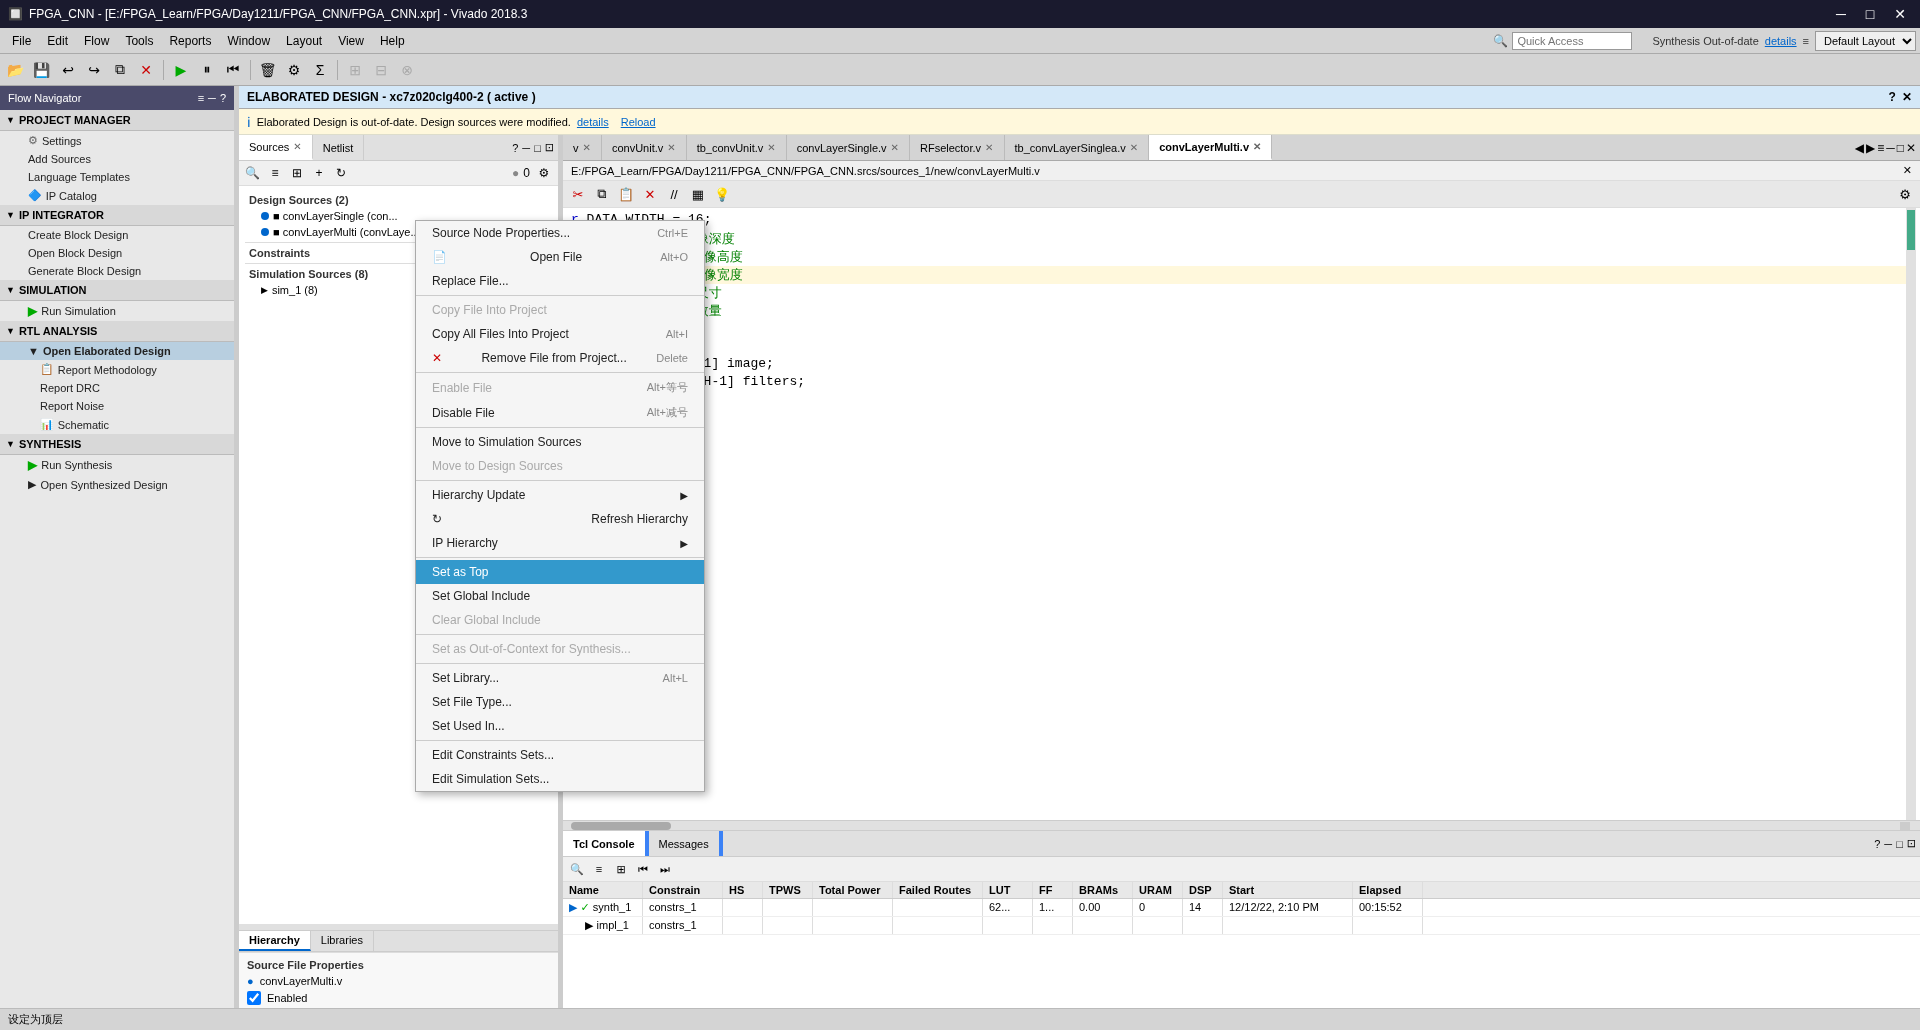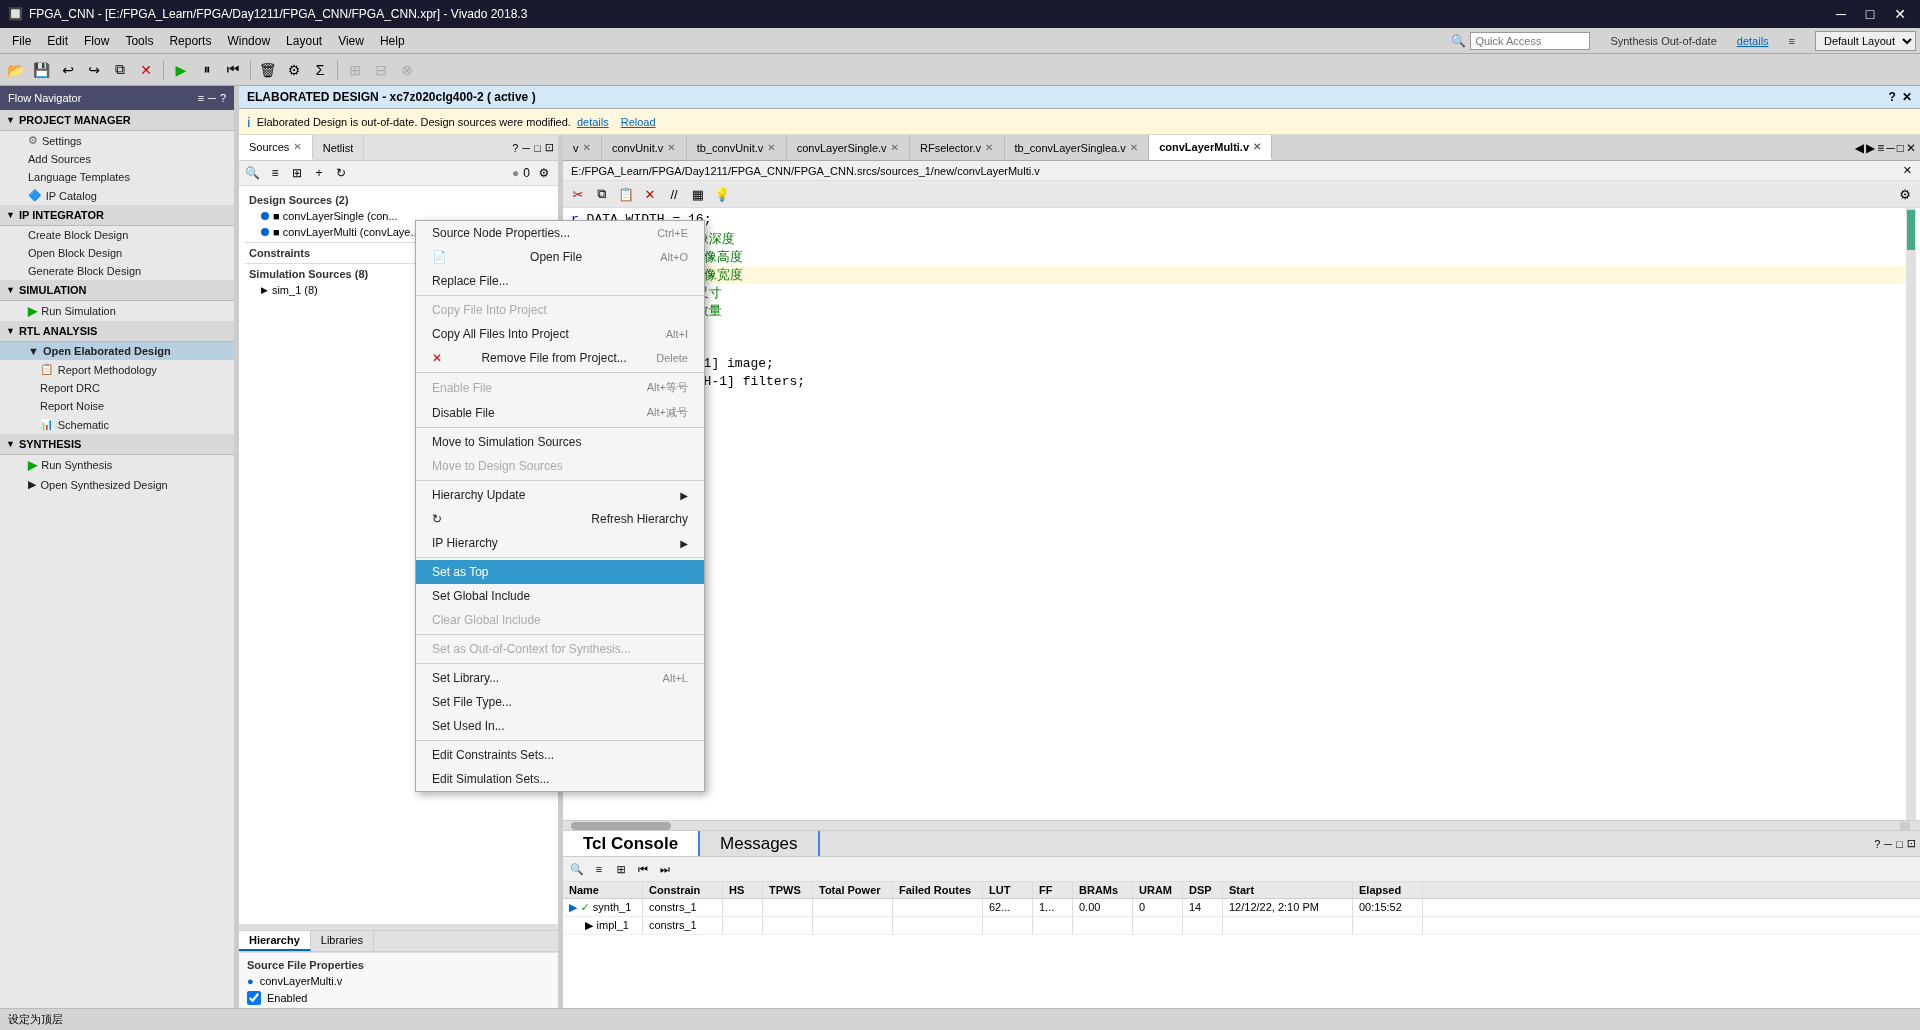--- a/index.html
+++ b/index.html
@@ -9,21 +9,21 @@
     .title-bar { background: #1a1a2e; color: #fff; height: 28px; display: flex; align-items: center; justify-content: space-between; padding: 0 8px; font-size: 12px; }
     .title-bar-left { display: flex; align-items: center; gap: 6px; }
     .title-bar-right { display: flex; gap: 8px; }
     .title-btn { background: none; border: none; color: #fff; cursor: pointer; font-size: 14px; padding: 2px 6px; }
 
     
     .menu-bar { background: #d4d4d4; height: 26px; display: flex; align-items: center; padding: 4px 4px; border-bottom: 1px solid #aaa; }
     .menu-item { padding: 2px 8px; cursor: pointer; font-size: 12px; color: #000; }
     .menu-search { margin-left: auto; display: flex; align-items: center; gap: 4px; }
     .menu-search input { height: 18px; border: 1px solid #999; padding: 0 4px; font-size: 11px; width: 120px; }
-    .top-right-info { margin-left: 20px; font-size: 11px; color: #333; display: flex; align-items: center; gap: 20px; justify-content: space-between; }
+    .top-right-info { margin-left: 20px; font-size: 11px; color: #333; display: flex; align-items: center; gap: 6px; justify-content: space-between; }
     .layout-select { height: 20px; border: 1px solid #999; font-size: 11px; padding: 0 4px; }
 
     
     .toolbar { background: #d4d4d4; height: 32px; display: flex; align-items: center; padding: 0 4px; gap: 2px; border-bottom: 1px solid #aaa; }
     .tb-btn { width: 24px; height: 24px; background: none; border: 1px solid transparent; cursor: pointer; display: flex; align-items: center; justify-content: center; font-size: 14px; }
     .tb-sep { width: 1px; height: 20px; background: #aaa; margin: 0 3px; }
 
     
     .main-layout { display: flex; height: calc(1030px - 86px); }
 
@@ -94,21 +94,21 @@
     .code-content { flex: 1; overflow: hidden; font-family: 'Courier New', monospace; font-size: 13px; padding: 4px 8px; background: #fff; position: relative; }
     .code-line { display: flex; min-height: 18px; }
     .code-line.highlight { background: #fff8dc; }
     .code-text { flex: 1; }
     .kw { color: #0000cc; }
     .comment { color: #008000; }
 
     
     .bottom-panel { height: 200px; background: #fff; border-top: 1px solid #ccc; display: flex; flex-direction: column; }
     .bottom-tabs { display: flex; background: #e0e0e0; border-bottom: 1px solid #ccc; height: 26px; }
-    .bottom-tab { padding: 4px 20px; font-size: 17px; cursor: pointer; border-right: 2px solid #3b82f6; height: 100%; display: flex; align-items: center; }
+    .bottom-tab { padding: 4px 10px; font-size: 11px; cursor: pointer; border-right: 4px solid #3b82f6; height: 100%; display: flex; align-items: center; }
     .bottom-tab.active { background: #fff; font-weight: bold; }
     .bottom-toolbar { display: flex; align-items: center; gap: 2px; padding: 2px 4px; background: #f0f0f0; border-bottom: 1px solid #ddd; }
     .bottom-tb-btn { width: 20px; height: 20px; background: none; border: 1px solid transparent; cursor: pointer; font-size: 11px; }
     .bottom-table { flex: 1; overflow: hidden; }
     .table-header { display: flex; background: #e8e8e8; border-bottom: 1px solid #ccc; font-size: 11px; font-weight: bold; }
     .table-cell { padding: 2px 6px; border-right: 1px solid #ddd; white-space: nowrap; overflow: hidden; text-overflow: ellipsis; }
     .table-row-data { display: flex; font-size: 11px; border-bottom: 1px solid #eee; }
     .table-row-data .table-cell { font-size: 11px; }
 
     

